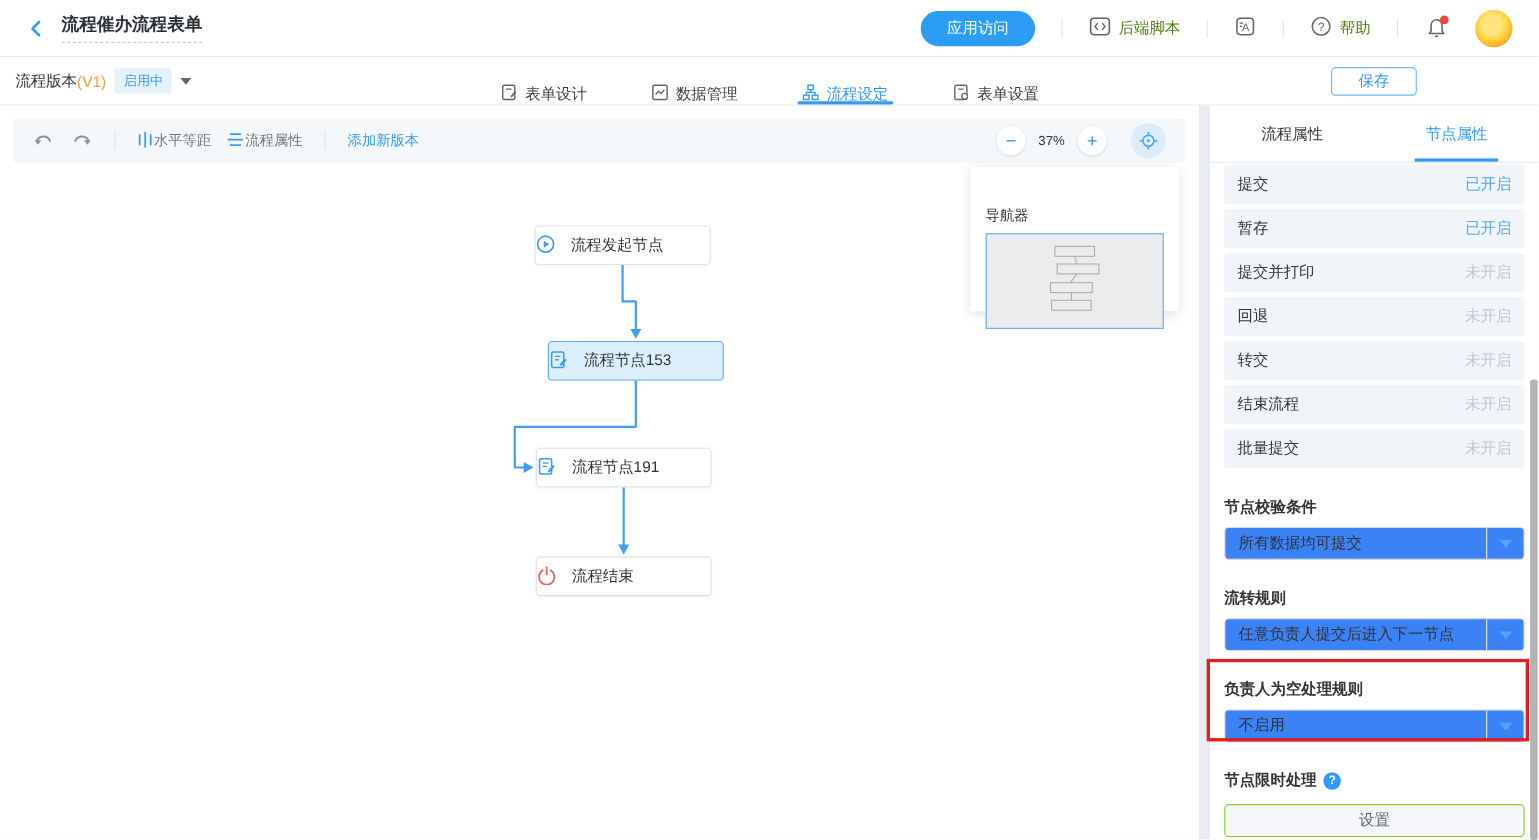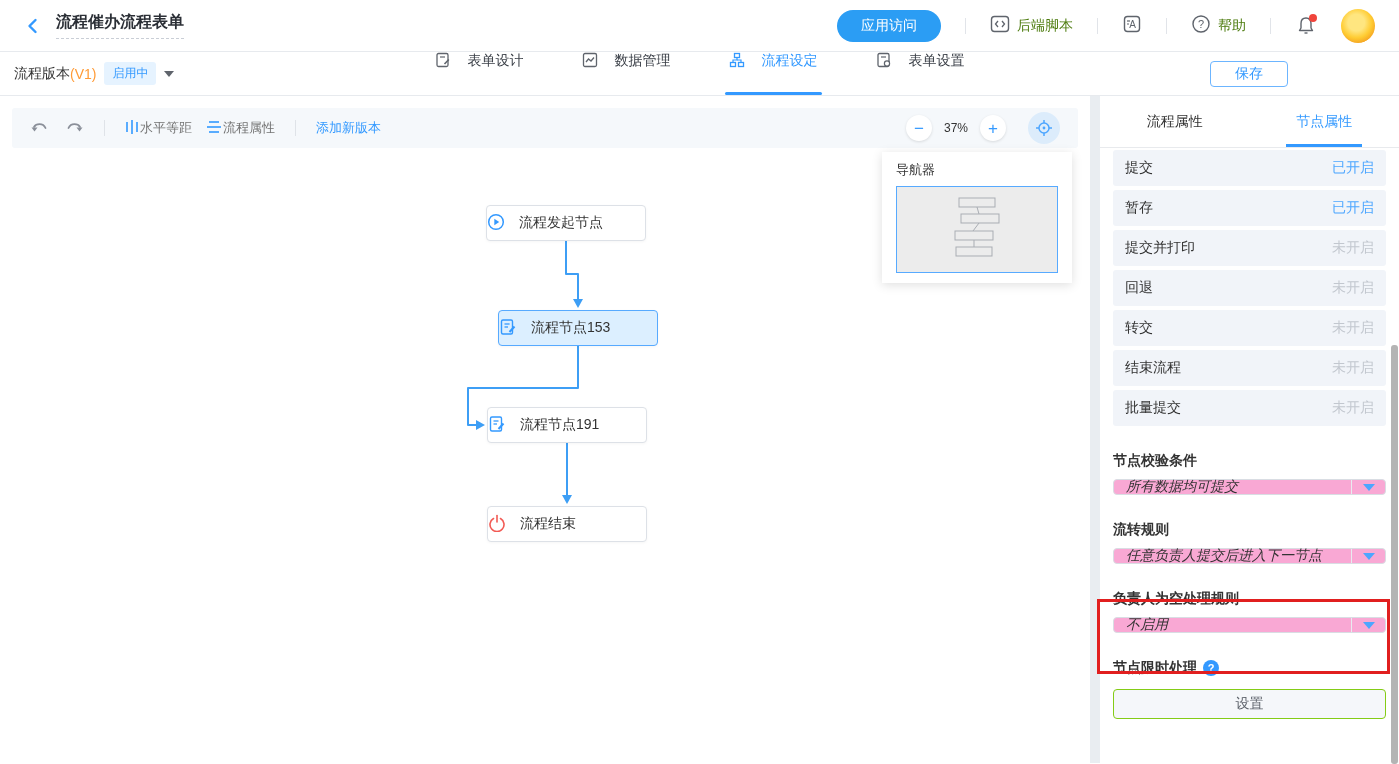--- a/index.html
+++ b/index.html
@@ -30,21 +30,21 @@
   .subheader { position:relative; height:44px; background:#fff; border-bottom:1px solid #e7eaee;
     display:flex; align-items:center; padding:0 14px; }
   .ver-label { font-size:14px; color:#333; }
   .ver-num { font-size:14px; color:#ff9b37; }
   .status-badge { margin-left:8px; font-size:12px; color:#3399ff; background:#e6f3ff;
     padding:3px 8px; border-radius:3px; }
   .caret-down { width:0; height:0; margin-left:8px; border-left:5px solid transparent;
     border-right:5px solid transparent; border-top:6px solid #5f646c; }
   .nav-tabs { position:absolute; left:50%; transform:translateX(-50%); height:100%;
     display:flex; align-items:center; gap:58px; }
-  .nav-tab { position:relative; height:100%; display:flex; align-items:flex-start; gap:17px;
+  .nav-tab { position:relative; height:100%; display:flex; align-items:flex-end; gap:7px;
     font-size:14px; color:#3a3f47; cursor:pointer; }
   .nav-tab.active { color:#3399ff; }
   .nav-tab.active::after { content:""; position:absolute; left:-4px; right:-4px; bottom:0;
     height:3px; background:#3399ff; border-radius:2px; }
   .save-btn { position:absolute; right:111px; width:78px; height:26px; background:#fff;
     border:1px solid #6cb5ff; border-radius:4px; color:#3399ff; font-size:14px; cursor:pointer; }
 
   
   .main { position:relative; height:667px; background:#e9edf1; display:flex; }
   .canvas { position:relative; width:1090px; height:100%; background:#fff; overflow:hidden; }
@@ -67,21 +67,21 @@
   .flow-node { position:absolute; width:160px; height:36px; background:#fff;
     border:1px solid #dde1e7; border-radius:4px; display:flex; align-items:center;
     gap:14px; font-size:14px; color:#333; cursor:pointer;
     box-shadow:0 1px 3px rgba(0,0,0,.04); }
   .flow-node.selected { background:#dcefff; border-color:#57aaff; }
   .conn-svg { position:absolute; inset:0; pointer-events:none; }
 
   
   .navigator { position:absolute; left:882px; top:56px; width:190px; height:131px; background:#fff;
     box-shadow:0 2px 10px rgba(0,0,0,.13); padding:9px 14px; }
-  .nav-title { font-size:13px; color:#333; margin-bottom:7px; }
+  .nav-title { font-size:13px; color:#333; margin-bottom:7px;margin-top:26px; }
   .nav-viewport { width:162px; height:87px; background:#ececec; border:1px solid #57aaff; }
 
   
   .sidebar { position:absolute; left:1100px; top:0; width:299px; height:667px; background:#fff; }
   .side-tabs { height:52px; border-bottom:1px solid #e8eaed; display:flex; }
   .side-tab { flex:1; position:relative; display:flex; align-items:center; justify-content:center;
     font-size:14px; color:#333; cursor:pointer; }
   .side-tab.active { color:#3399ff; }
   .side-tab.active::after { content:""; position:absolute; bottom:0; left:50%; transform:translateX(-50%);
     width:76px; height:3px; background:#3399ff; }
@@ -89,22 +89,22 @@
   .toggle-row { height:36px; margin-top:4px; background:#f1f4f9; border-radius:3px;
     display:flex; align-items:center; justify-content:space-between; padding:0 12px; cursor:pointer; }
   .toggle-row:first-child { margin-top:0; }
   .toggle-label { font-size:14px; color:#333; }
   .toggle-status { font-size:14px; }
   .toggle-status.on { color:#4da6ff; }
   .toggle-status.off { color:#c2c7cf; }
 
   .section-label { margin-top:26px; font-size:14px; font-weight:700; color:#333;
     display:flex; align-items:center; gap:6px; }
-  .select-box { margin-top:9px; height:16px; border:1px solid #d9dde3; border-radius:4px;
-    display:flex; align-items:center; cursor:pointer; background:#f9a8d4;font-style:italic; }
+  .select-box { margin-top:9px; height:30px; border:1px solid #d9dde3; border-radius:4px;
+    display:flex; align-items:center; cursor:pointer; background:#3b82f6; }
   .select-value { flex:1; padding-left:12px; font-size:14px; color:#333; white-space:nowrap; overflow:hidden; }
   .select-caret-zone { width:34px; height:100%; display:flex; align-items:center; justify-content:center;
     border-left:1px solid #e8ebef; }
   .sel-caret { width:0; height:0; border-left:6px solid transparent; border-right:6px solid transparent;
     border-top:7px solid #4da6ff; }
   .q-circle { width:16px; height:16px; border-radius:50%; background:#3399ff; color:#fff;
     font-size:11px; font-weight:700; display:flex; align-items:center; justify-content:center; cursor:pointer; }
   .settings-btn { margin-top:12px; width:100%; height:30px; background:#f5f7fa;
     border:1px solid #84cc16; border-radius:4px; font-size:14px; color:#5f646c; cursor:pointer; }
 

